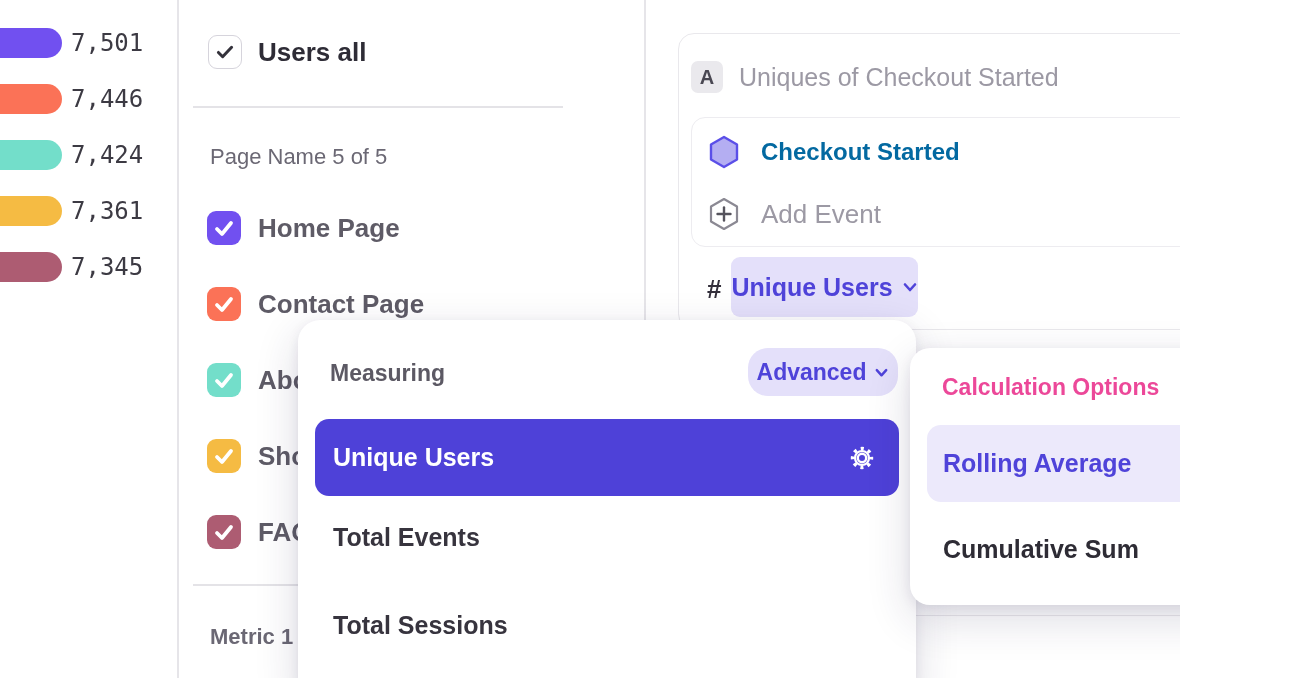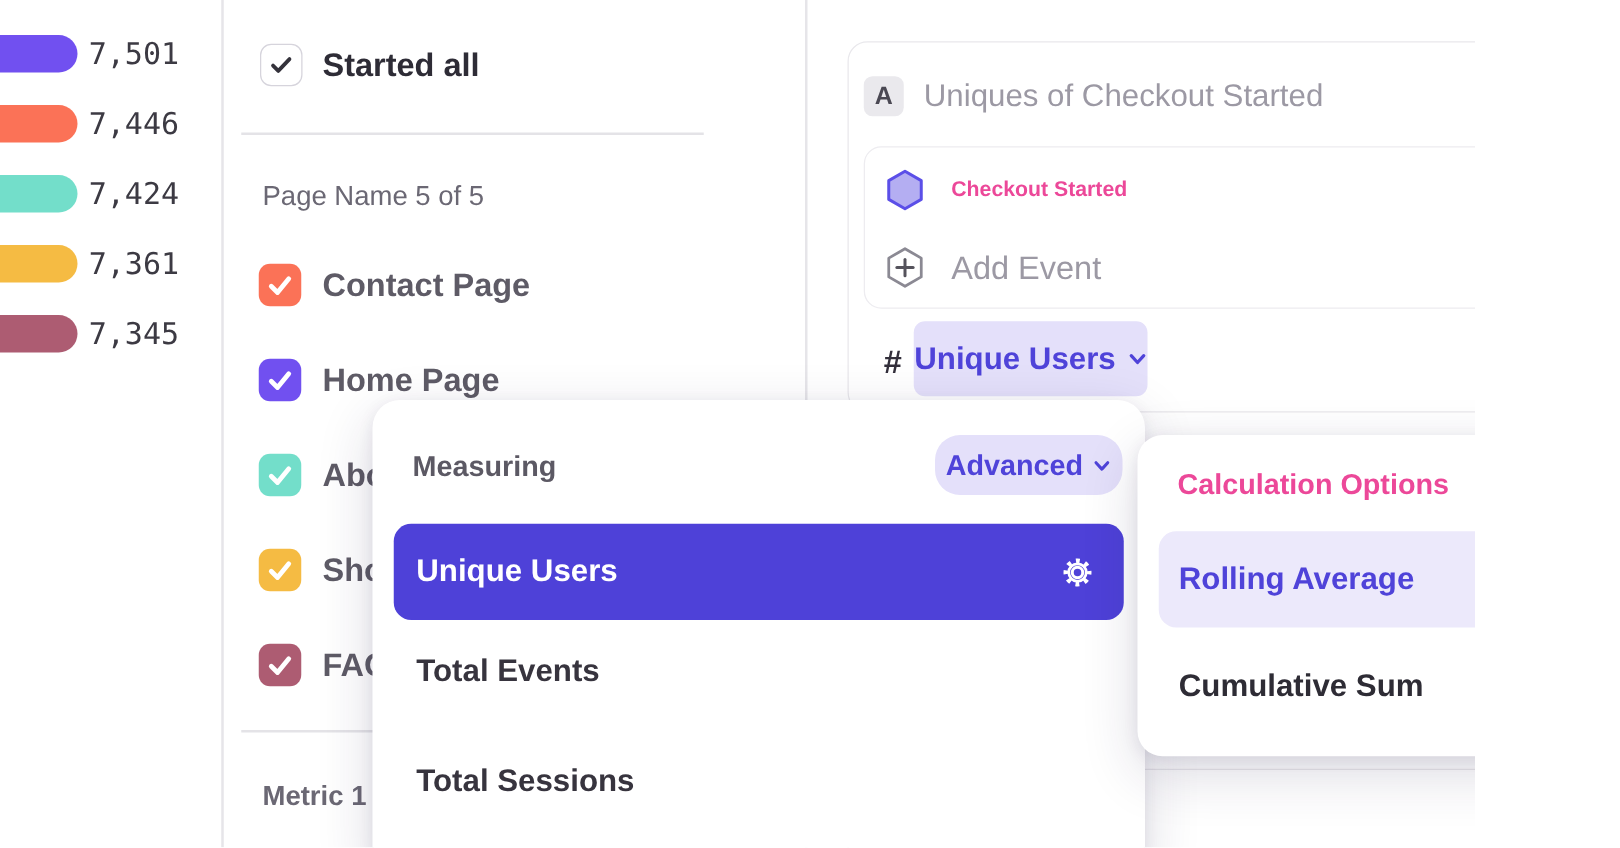--- a/index.html
+++ b/index.html
@@ -35,21 +35,21 @@
   .query-card{left:678px;top:33px;width:588px;height:297px;}
   .badge{position:absolute;left:12px;top:27px;width:32px;height:32px;border-radius:7px;
          background:#EAE9ED;display:flex;align-items:center;justify-content:center;
          font-size:20px;font-weight:700;color:#4A4853;}
   .q-title{position:absolute;left:60px;top:27px;line-height:32px;font-size:25px;
            font-weight:500;color:#9C99A4;white-space:nowrap;}
   .event-card{position:absolute;left:12px;top:83px;width:562px;height:130px;
               border:1.5px solid #EDECF0;border-radius:14px;box-sizing:border-box;}
   .icon-row{position:absolute;left:15px;display:flex;align-items:center;height:34px;}
   .icon-row .row-label{margin-left:20px;white-space:nowrap;}
-  .event-name{font-size:17px;font-weight:700;color:#ec4899;}
+  .event-name{font-size:24px;font-weight:700;color:#0369a1;}
   .add-event{font-size:26px;font-weight:500;color:#9C99A4;}
   .hash{position:absolute;left:28px;top:238px;line-height:34px;font-size:26px;
         font-weight:700;color:#332F3B;}
   .measure-chip{position:absolute;left:52px;top:223px;width:187px;height:60px;border-radius:9px;
                 background:#E4E0FA;display:flex;align-items:center;justify-content:center;gap:9px;}
   .measure-chip span{font-size:25px;font-weight:700;color:#4F43D9;}
 
   
   .bottom-card{left:678px;top:615px;width:600px;height:90px;}
   .kebab{position:absolute;left:552px;top:23px;display:flex;flex-direction:column;gap:6px;}
@@ -114,41 +114,41 @@
 
   <div class="vdiv" style="left:177px"></div>
   <div class="vdiv" style="left:644px"></div>
 
   <div class="select-all">
     <div class="checkbox plain">
       <svg width="34" height="34" viewBox="0 0 34 34">
           <polyline points="10,17.5 14.5,22 24,12" fill="none" stroke="#34323B" stroke-width="3.2" stroke-linecap="round" stroke-linejoin="round"></polyline>
         </svg>
     </div>
-    <span class="select-all-label">Started all</span>
+    <span class="select-all-label">Users all</span>
   </div>
   <div class="hdiv" style="top:106px"></div>
   <div class="group-label">Page Name 5 of 5</div>
 
   <div class="filter-list">
     <div class="filter-row">
+      <div class="checkbox" style="background-color: rgb(113, 80, 240);">
+        <svg width="34" height="34" viewBox="0 0 34 34">
+            <polyline points="10,18 15,23 24,12" fill="none" stroke="#ffffff" stroke-width="3.8" stroke-linecap="round" stroke-linejoin="round"></polyline>
+          </svg>
+      </div>
+      <span class="filter-label">Home Page</span>
+    </div>
+    <div class="filter-row">
       <div class="checkbox" style="background-color: rgb(251, 114, 87);">
         <svg width="34" height="34" viewBox="0 0 34 34">
             <polyline points="10,18 15,23 24,12" fill="none" stroke="#ffffff" stroke-width="3.8" stroke-linecap="round" stroke-linejoin="round"></polyline>
           </svg>
       </div>
       <span class="filter-label">Contact Page</span>
-    </div>
-    <div class="filter-row">
-      <div class="checkbox" style="background-color: rgb(113, 80, 240);">
-        <svg width="34" height="34" viewBox="0 0 34 34">
-            <polyline points="10,18 15,23 24,12" fill="none" stroke="#ffffff" stroke-width="3.8" stroke-linecap="round" stroke-linejoin="round"></polyline>
-          </svg>
-      </div>
-      <span class="filter-label">Home Page</span>
     </div>
     <div class="filter-row">
       <div class="checkbox" style="background-color: rgb(115, 222, 202);">
         <svg width="34" height="34" viewBox="0 0 34 34">
             <polyline points="10,18 15,23 24,12" fill="none" stroke="#ffffff" stroke-width="3.8" stroke-linecap="round" stroke-linejoin="round"></polyline>
           </svg>
       </div>
       <span class="filter-label">About Page</span>
     </div>
     <div class="filter-row">

